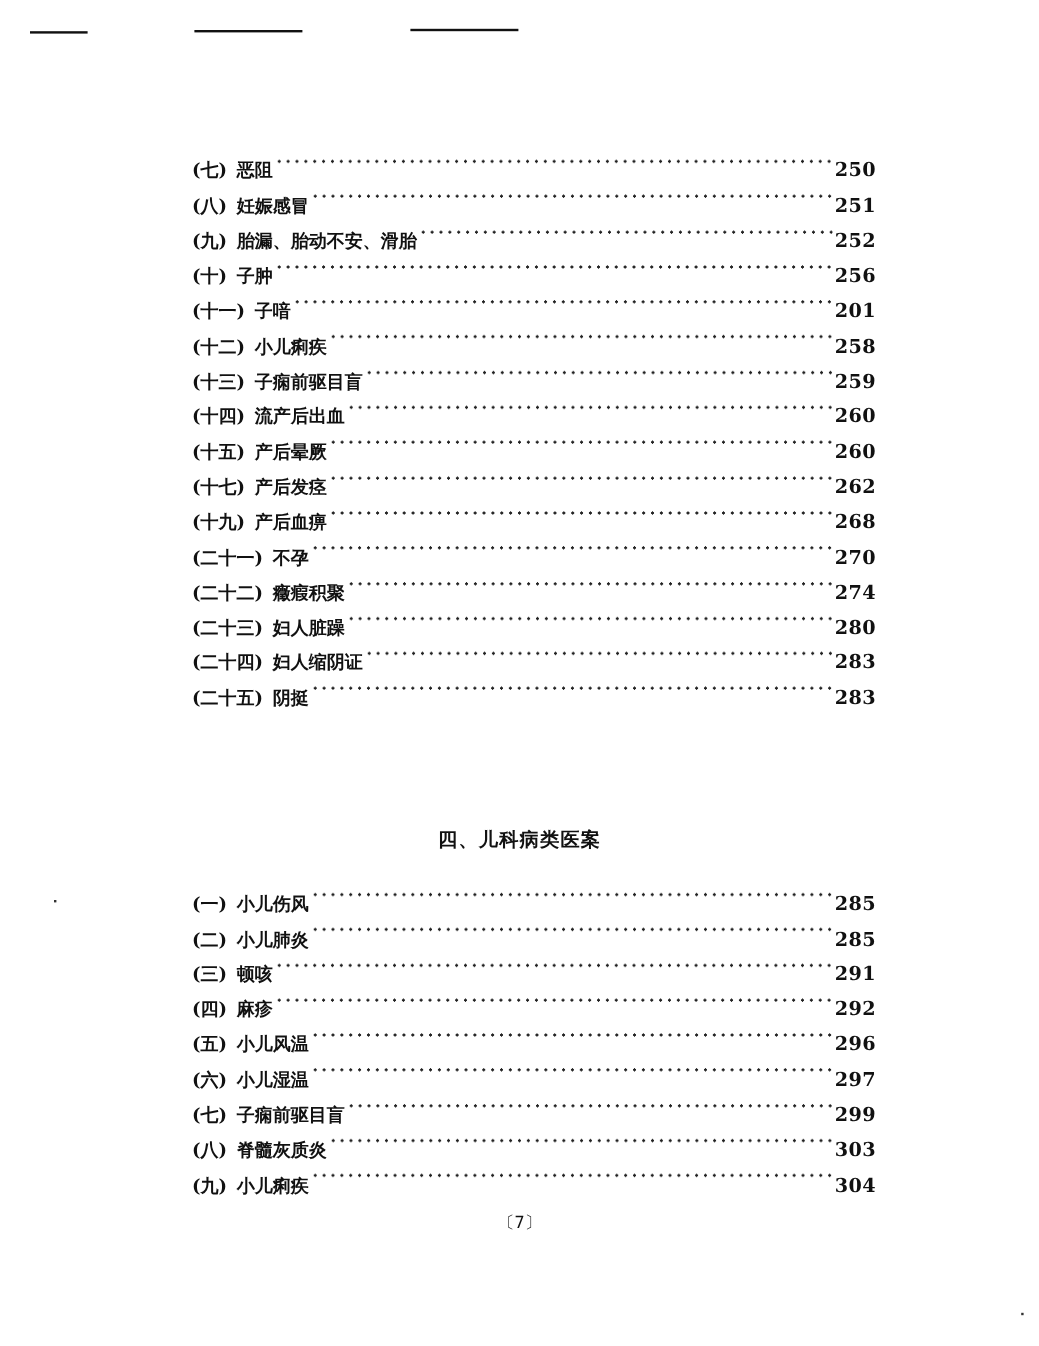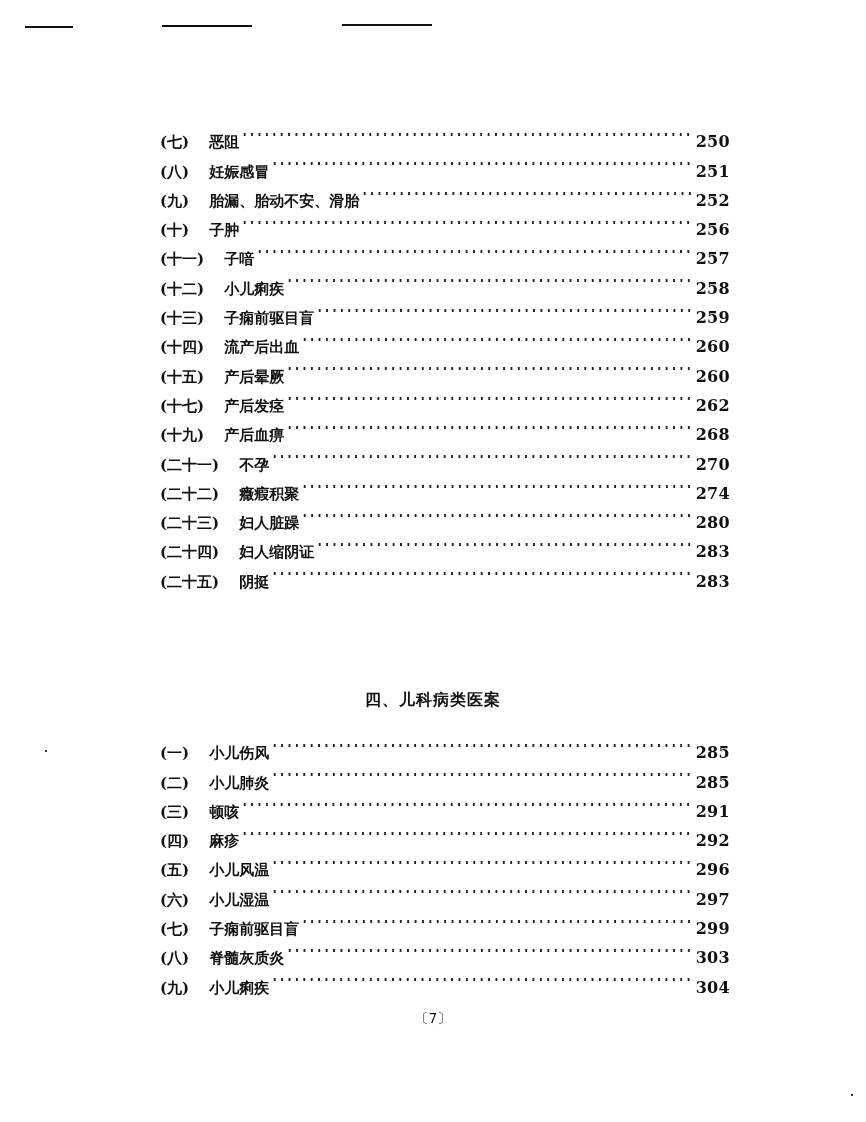--- a/index.html
+++ b/index.html
@@ -10,21 +10,21 @@
   }
   .rule { position: absolute; height: 2px; background: #111; }
   .toc { position: absolute; left: 160px; width: 570px; }
   .entry {
     display: flex; align-items: baseline;
     height: 29.3px; line-height: 29.3px;
     font-size: 15px; font-weight: bold;
     white-space: nowrap;
   }
   .num { flex: 0 0 auto; }
-  .title { flex: 0 0 auto; margin-left: 20px; }
+  .title { flex: 0 0 auto; margin-left: 8px; }
   .leader {
     flex: 1 1 auto; overflow: hidden; margin: 0 2px;
     position: relative; height: 29.3px;
   }
   .leader::before {
     content: "";
     position: absolute; left: 0; right: 0; top: 15px;
     height: 3px;
     background-image: radial-gradient(circle, #222 1.1px, transparent 1.4px);
     background-size: 7.4px 3px;
@@ -71,21 +71,21 @@
     <div class="entry">
     <span class="num">(十)</span>
     <span class="title">子肿</span>
     <span class="leader"></span>
     <span class="page">256</span>
   </div>
     <div class="entry">
     <span class="num">(十一)</span>
     <span class="title">子喑</span>
     <span class="leader"></span>
-    <span class="page">257</span>
+    <span class="page">201</span>
   </div>
     <div class="entry">
     <span class="num">(十二)</span>
     <span class="title">小儿痢疾</span>
     <span class="leader"></span>
     <span class="page">258</span>
   </div>
     <div class="entry">
     <span class="num">(十三)</span>
     <span class="title">子痫前驱目盲</span>

